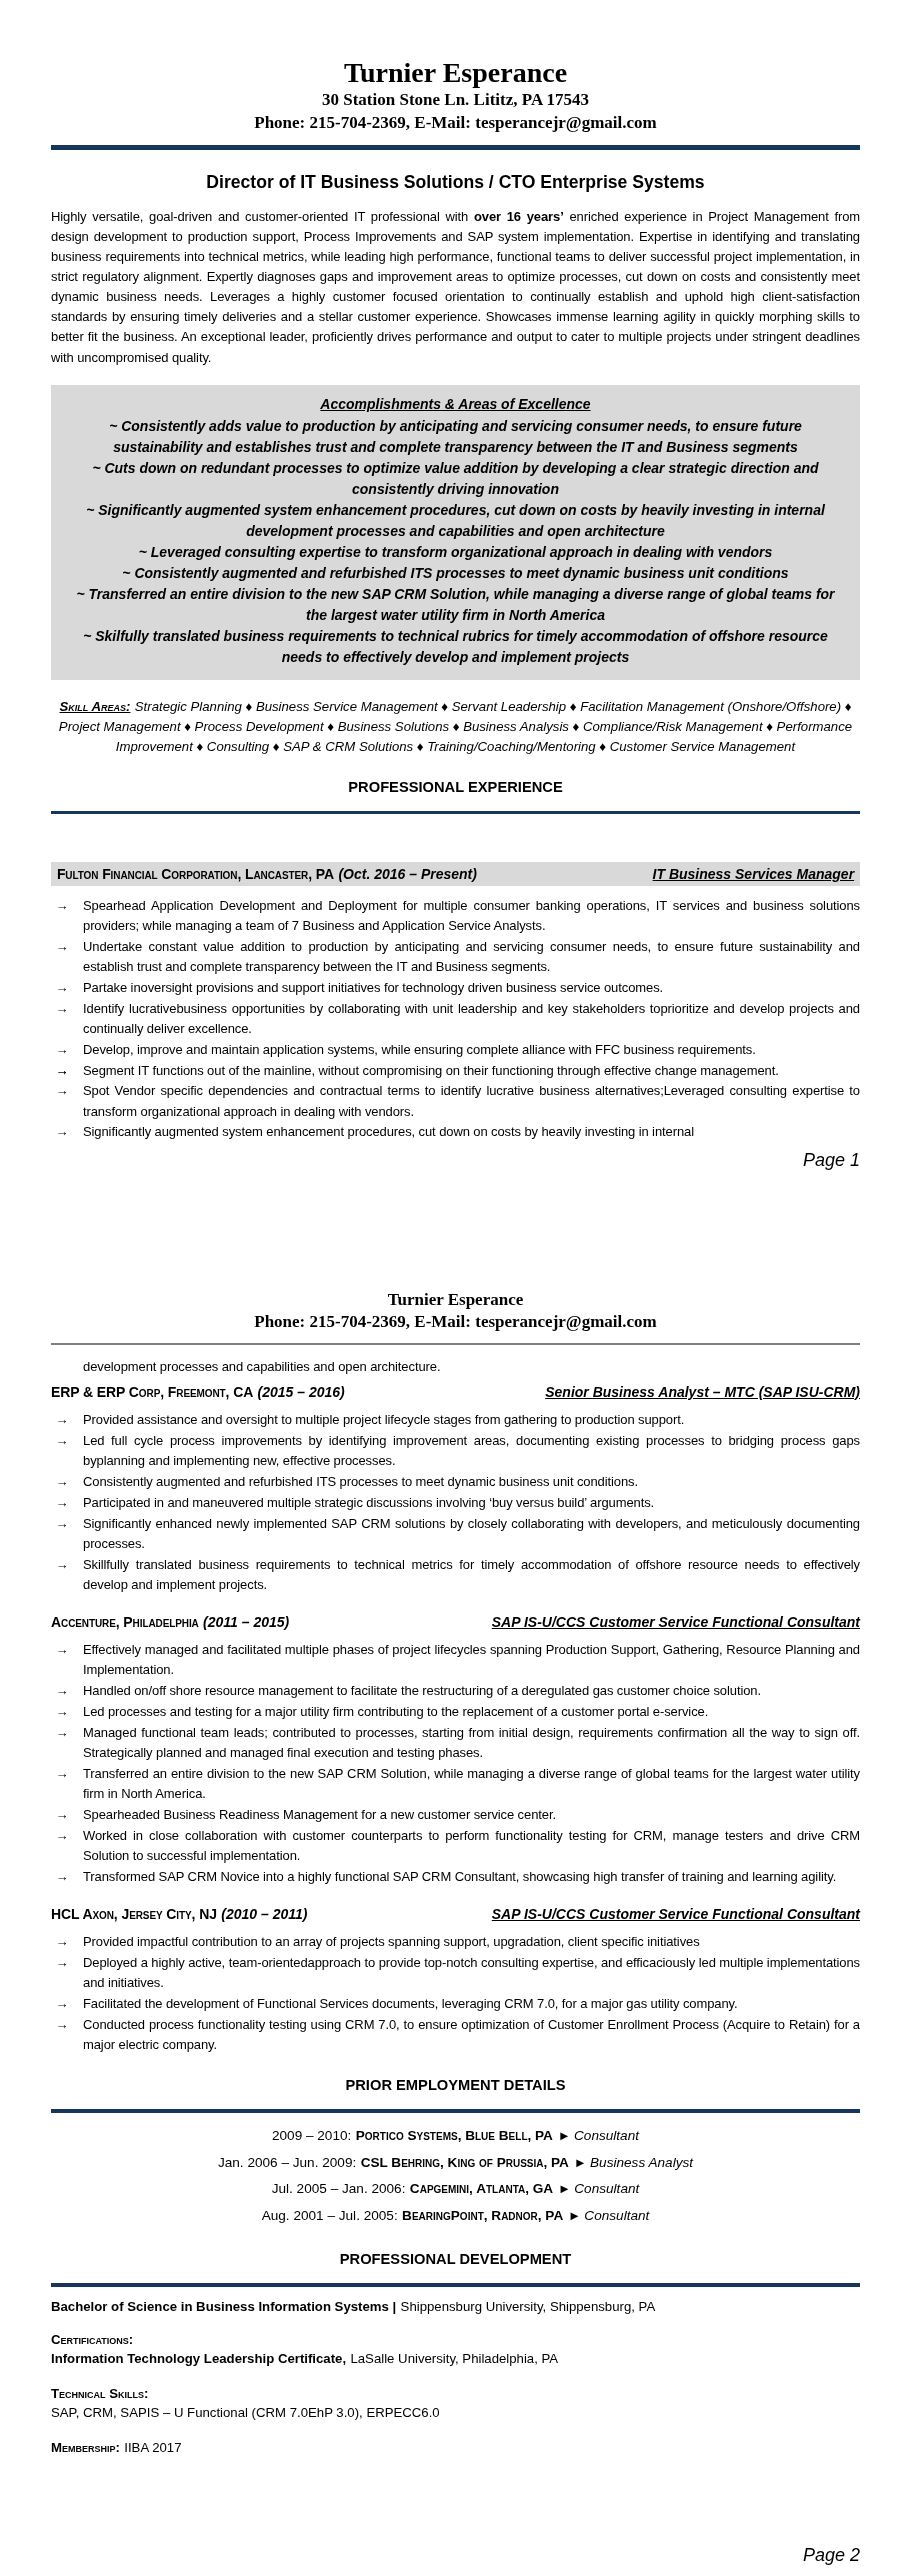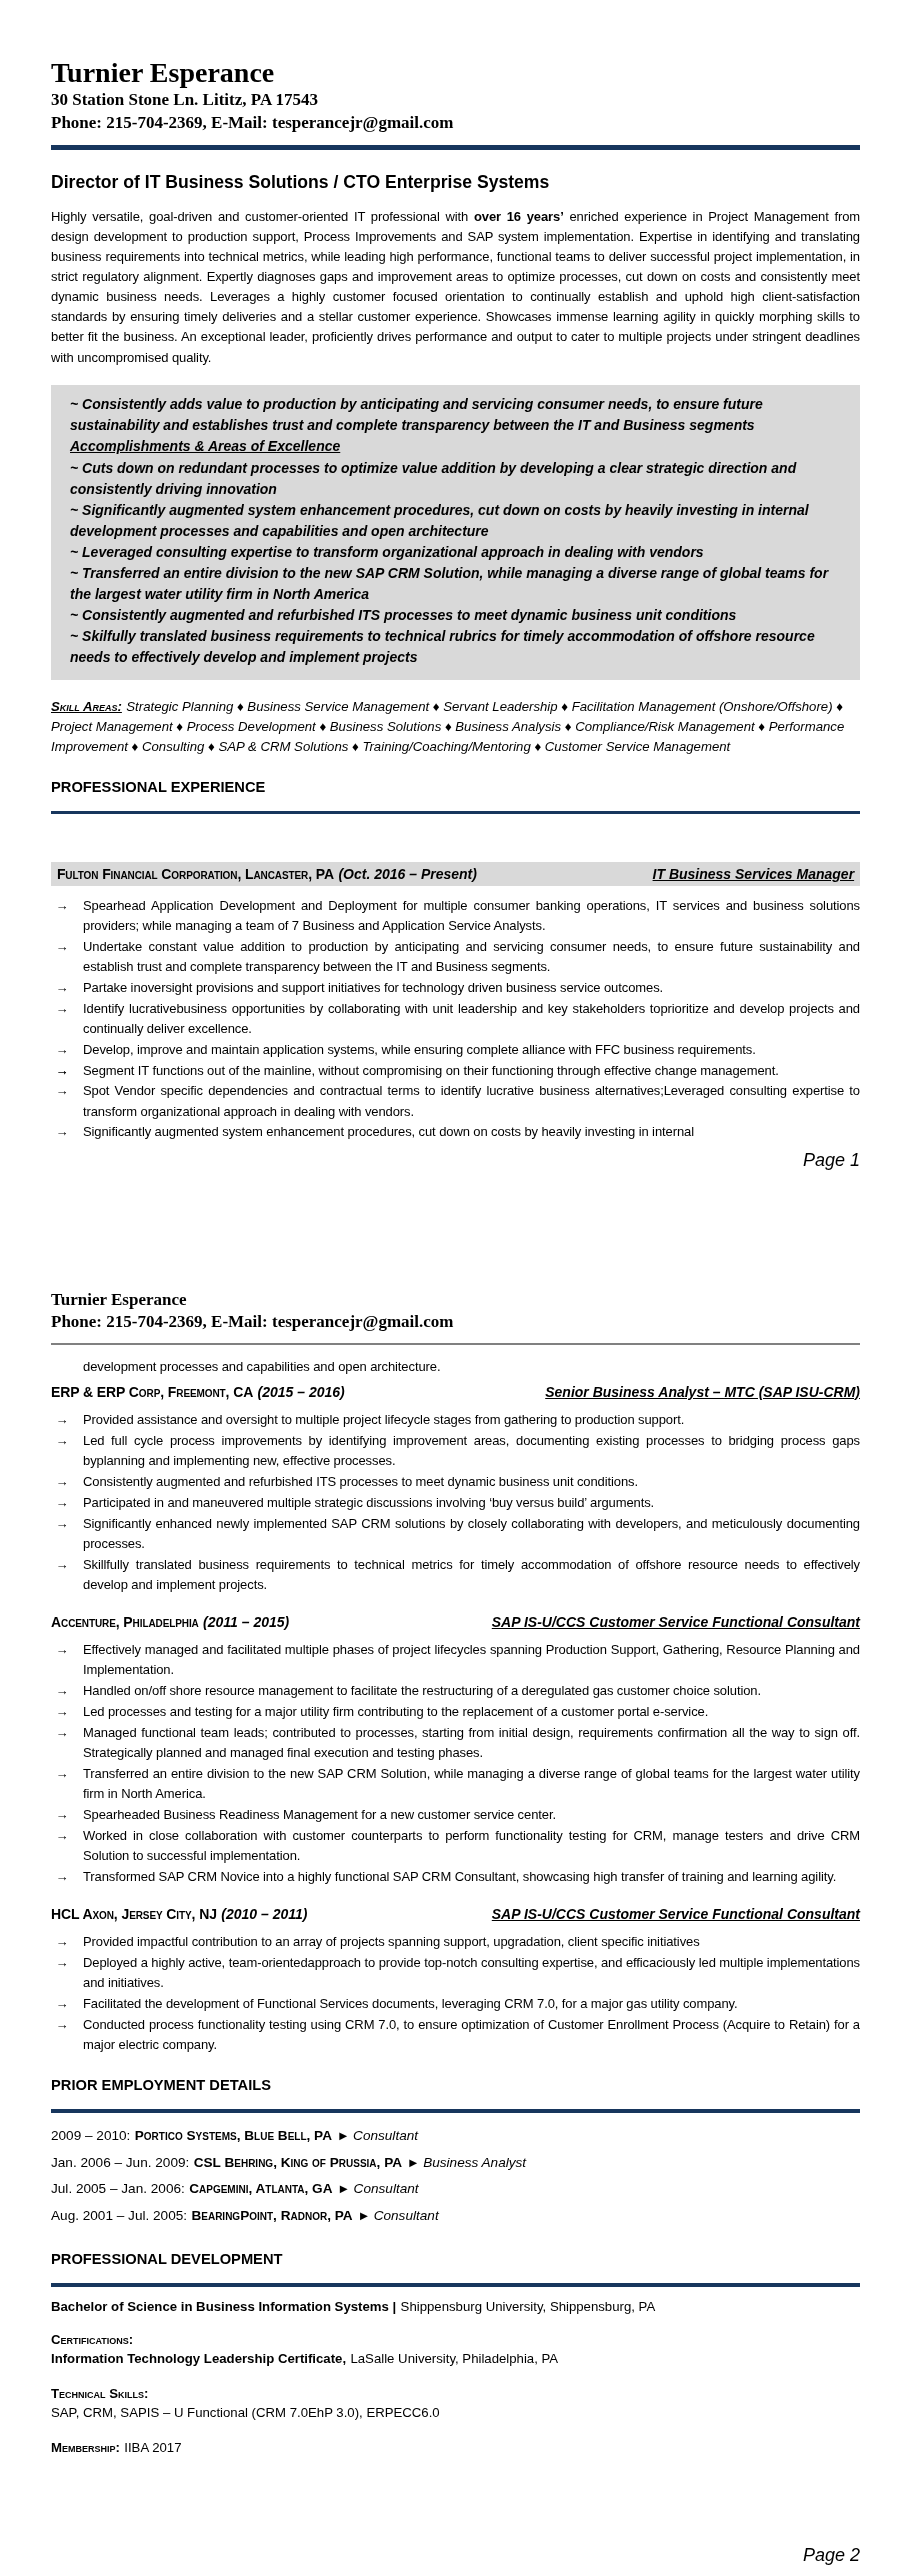--- a/index.html
+++ b/index.html
@@ -4,21 +4,21 @@
 <style>
   html,body{margin:0;padding:0;background:#ffffff;}
   body{
     width:911px;
     min-height:2576px;
     font-family:"Liberation Sans", sans-serif;
     color:#000;
     -webkit-font-smoothing:antialiased;
   }
   .sheet{width:911px;box-sizing:border-box;padding:57px 51px 44px 51px;}
-  .center{}
+  .center{text-align:center;}
   .justify{text-align:justify;}
 
   
   .name{font-family:"Liberation Serif", serif;font-weight:bold;font-size:28px;line-height:1.15;}
   .hdr-line{font-family:"Liberation Serif", serif;font-weight:bold;font-size:17px;line-height:1.35;}
   .rule-navy-thick{height:5.1px;background:#17365d;margin-top:10.3px;}
   .rule-navy{height:3.7px;background:#17365d;margin-top:16px;}
   .rule-gray{height:2.2px;background:#808080;margin-top:8.8px;}
 
   .doc-title{font-size:17.6px;font-weight:bold;margin-top:22px;}
@@ -81,27 +81,27 @@
     <div class="center hdr-line">30 Station Stone Ln.  Lititz, PA 17543</div>
     <div class="center hdr-line">Phone: 215-704-2369, E-Mail: tesperancejr@gmail.com</div>
 
     <div class="rule-navy-thick"></div>
 
     <div class="center doc-title">Director of IT Business Solutions / CTO Enterprise Systems</div>
 
     <p class="body-txt justify summary"><span>Highly versatile, goal-driven and customer-oriented IT professional with </span><span class="bold">over 16 years’</span><span> enriched experience in Project Management from design development to production support, Process Improvements and SAP system implementation. Expertise in identifying and translating business requirements into technical metrics, while leading high performance, functional teams to deliver successful project implementation, in strict regulatory alignment. Expertly diagnoses gaps and improvement areas to optimize processes, cut down on costs and consistently meet dynamic business needs. Leverages a highly customer focused orientation to continually establish and uphold high client-satisfaction standards by ensuring timely deliveries and a stellar customer experience. Showcases immense learning agility in quickly morphing skills to better fit the business. An exceptional leader, proficiently drives performance and output to cater to multiple projects under stringent deadlines with uncompromised quality.</span></p>
 
     <div class="accomp-box">
+      <div class="center accomp-head">Accomplishments &amp; Areas of Excellence</div>
       <div class="center accomp-item">~ Consistently adds value to production by anticipating and servicing consumer needs, to ensure future sustainability and establishes trust and complete transparency between the IT and Business segments</div>
-      <div class="center accomp-head">Accomplishments &amp; Areas of Excellence</div>
       <div class="center accomp-item">~ Cuts down on redundant processes to optimize value addition by developing a clear strategic direction and consistently driving innovation</div>
       <div class="center accomp-item">~ Significantly augmented system enhancement procedures, cut down on costs by heavily investing in internal development processes and capabilities and open architecture</div>
       <div class="center accomp-item">~ Leveraged consulting expertise to transform organizational approach in dealing with vendors</div>
+      <div class="center accomp-item">~ Consistently augmented and refurbished ITS processes to meet dynamic business unit conditions</div>
       <div class="center accomp-item">~ Transferred an entire division to the new SAP CRM Solution, while managing a diverse range of global teams for the largest water utility firm in North America</div>
-      <div class="center accomp-item">~ Consistently augmented and refurbished ITS processes to meet dynamic business unit conditions</div>
       <div class="center accomp-item">~ Skilfully translated business requirements to technical rubrics for timely accommodation of offshore resource needs to effectively develop and implement projects</div>
     </div>
 
     <p class="center skills-para"><span class="skills-label">Skill Areas:</span><span>Strategic Planning ♦ Business Service Management ♦ Servant Leadership ♦ Facilitation Management (Onshore/Offshore) ♦ Project Management ♦ Process Development ♦ Business Solutions ♦ Business Analysis ♦ Compliance/Risk Management ♦ Performance Improvement ♦ Consulting ♦ SAP &amp; CRM Solutions ♦ Training/Coaching/Mentoring ♦ Customer Service Management</span></p>
 
     <div class="center section-head">PROFESSIONAL EXPERIENCE</div>
 
     <div class="rule-navy"></div>
 
     <div>

